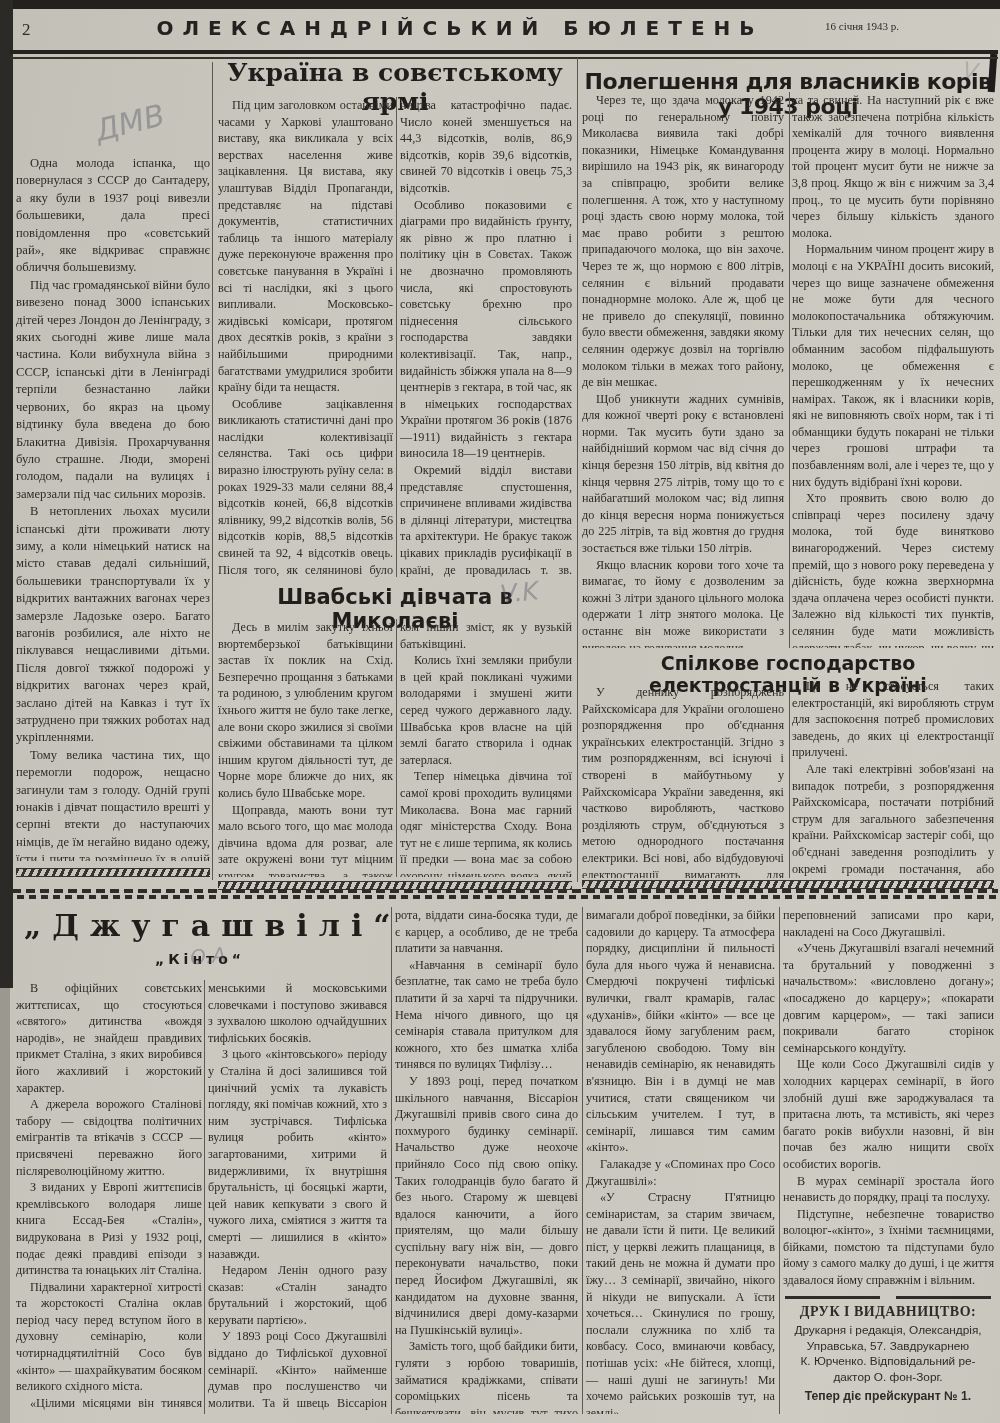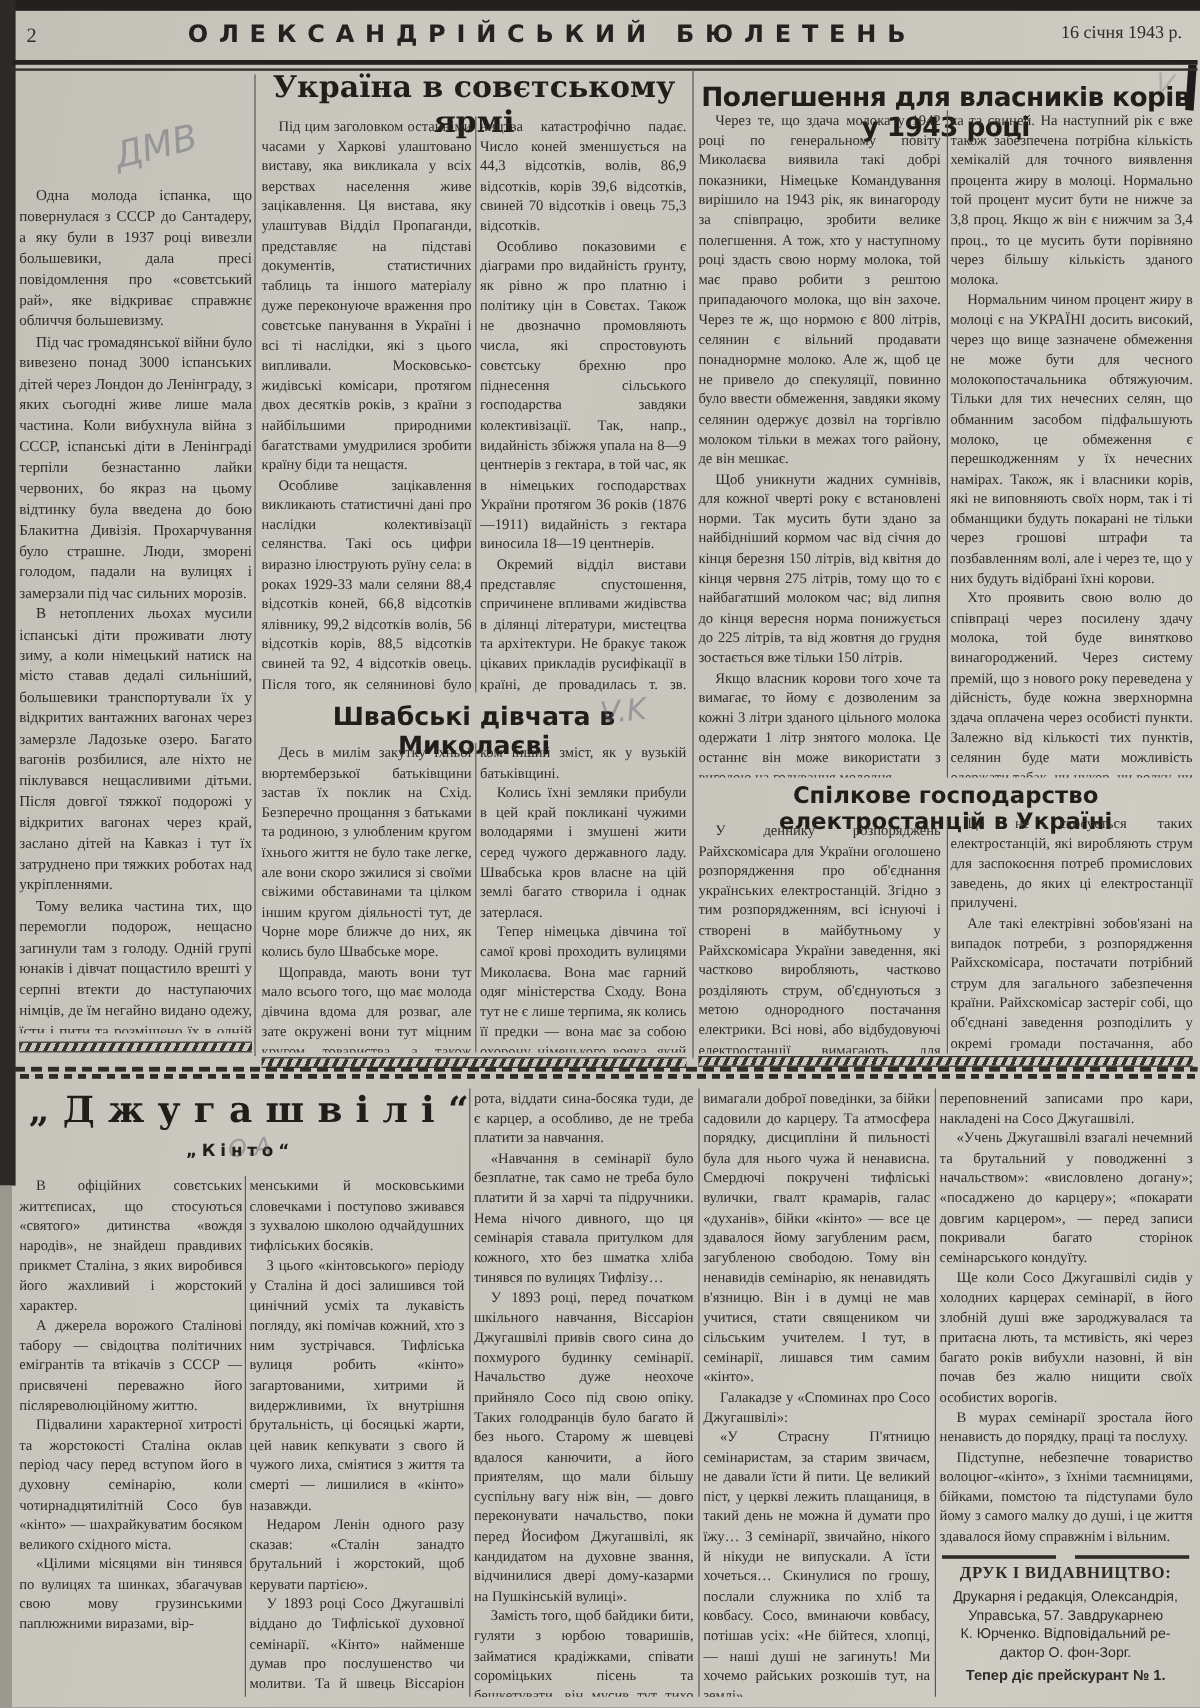--- a/index.html
+++ b/index.html
@@ -6,21 +6,21 @@
   .page{position:relative;width:1000px;height:1423px;overflow:hidden;
         background:linear-gradient(100deg,#c2bfb7 0%,#cbc8c0 30%,#c8c5bd 55%,#cfccc4 85%,#c9c6be 100%);
         font-family:"Liberation Serif",serif;color:#2e2c28;}
   .scan-top{position:absolute;left:0;top:0;width:100%;height:9px;background:#22211e;}
   .scan-left-dark{position:absolute;left:0;top:0;width:13px;height:988px;background:#2b2a26;}
   .scan-left-light{position:absolute;left:0;top:988px;width:10px;height:435px;background:#9b988f;}
   .scan-mark-right{position:absolute;left:989px;top:54px;width:7px;height:38px;background:#1d1c1a;transform:rotate(4deg);}
   .pagenum{position:absolute;left:22px;top:20px;font-size:17px;}
   .masthead{position:absolute;left:150px;top:16px;width:620px;text-align:center;
             font-family:"DejaVu Sans",sans-serif;font-weight:bold;font-size:20px;letter-spacing:9px;color:#232220;}
-  .date{position:absolute;left:825px;top:20px;width:160px;font-size:15px;text-align:right;}
+  .date{position:absolute;left:825px;top:20px;width:160px;font-size:11px;text-align:left;}
   .hrule1{position:absolute;left:10px;top:50px;width:988px;height:4px;background:#23221f;}
   .hrule2{position:absolute;left:10px;top:57px;width:988px;height:2px;background:#33312c;}
   .vrule{position:absolute;width:1px;background:#5c5951;}
   .col{position:absolute;overflow:hidden;text-align:justify;font-size:12.2px;line-height:16.6px;}
   .col p{margin:0;text-indent:14px;}
   .col p.cont{text-indent:0;}
   .headline{position:absolute;text-align:center;color:#1f1e1b;}
   .t-spanish{font-family:"DejaVu Sans",sans-serif;font-weight:bold;font-size:25px;line-height:28px;}
   .t-yoke{font-family:"DejaVu Serif",serif;font-weight:bold;font-size:25px;}
   .t-cows{font-family:"DejaVu Sans",sans-serif;font-weight:bold;font-size:22px;letter-spacing:-0.5px;margin-top:11px;}
@@ -111,20 +111,21 @@
     </div>
   <div class="orn" style="left:582px;top:880px;width:412px;"></div>
 
   <div class="orn-heavy" style="left:12px;top:889px;width:986px;"></div>
 
   <div class="headline t-dzhug" style="left:24px;top:908px;width:360px;">„Джугашвілі“</div>
   <div class="headline t-kinto" style="left:100px;top:951px;width:200px;">„Кінто“</div>
   <div class="col" style="left:16px;top:980px;width:186px;height:434px;">
       <p>В офіційних совєтських життєписах, що стосуються «святого» дитинства «вождя народів», не знайдеш правдивих прикмет Сталіна, з яких виробився його жахливий і жорстокий характер.</p>
       <p>А джерела ворожого Сталінові табору — свідоцтва політичних емігрантів та втікачів з СССР — присвячені переважно його післяреволюційному життю.</p>
+      <p>З виданих у Европі життєписів кремлівського володаря лише книга Ессад-Бея «Сталін», видрукована в Ризі у 1932 році, подає деякі правдиві епізоди з дитинства та юнацьких літ Сталіна.</p>
       <p>Підвалини характерної хитрості та жорстокості Сталіна оклав період часу перед вступом його в духовну семінарію, коли чотирнадцятилітній Сосо був «кінто» — шахрайкуватим босяком великого східного міста.</p>
       <p>«Цілими місяцями він тинявся по вулицях та шинках, збагачував свою мову грузинськими паплюжними виразами, вір-</p>
     </div>
   <div class="col" style="left:208px;top:980px;width:179px;height:434px;">
       <p class="cont">менськими й московськими словечками і поступово зживався з зухвалою школою одчайдушних тифліських босяків.</p>
       <p>З цього «кінтовського» періоду у Сталіна й досі залишився той цинічний усміх та лукавість погляду, які помічав кожний, хто з ним зустрічався. Тифліська вулиця робить «кінто» загартованими, хитрими й видержливими, їх внутрішня брутальність, ці босяцькі жарти, цей навик кепкувати з свого й чужого лиха, сміятися з життя та смерті — лишилися в «кінто» назавжди.</p>
       <p>Недаром Ленін одного разу сказав: «Сталін занадто брутальний і жорстокий, щоб керувати партією».</p>
       <p>У 1893 році Сосо Джугашвілі віддано до Тифліської духовної семінарії. «Кінто» найменше думав про послушенство чи молитви. Та й швець Віссаріон Джугашвілі навряд чи думав зробити з свого сина священика. Шевцем Джугашвілі керувало бажання здихатися зайвого</p>
     </div>
   <div class="col" style="left:395px;top:907px;width:183px;height:507px;">
@@ -133,21 +134,21 @@
       <p>У 1893 році, перед початком шкільного навчання, Віссаріон Джугашвілі привів свого сина до похмурого будинку семінарії. Начальство дуже неохоче прийняло Сосо під свою опіку. Таких голодранців було багато й без нього. Старому ж шевцеві вдалося канючити, а його приятелям, що мали більшу суспільну вагу ніж він, — довго переконувати начальство, поки перед Йосифом Джугашвілі, як кандидатом на духовне звання, відчинилися двері дому-казарми на Пушкінській вулиці».</p>
       <p>Замість того, щоб байдики бити, гуляти з юрбою товаришів, займатися крадіжками, співати сороміцьких пісень та бешкетувати, він мусив тут тихо сидіти в класі та втокмачувати собі в голову зміст книжок. Від вчорашнього «кінто» тут</p>
     </div>
   <div class="col" style="left:586px;top:907px;width:189px;height:507px;">
       <p class="cont">вимагали доброї поведінки, за бійки садовили до карцеру. Та атмосфера порядку, дисципліни й пильності була для нього чужа й ненависна. Смердючі покручені тифліські вулички, гвалт крамарів, галас «духанів», бійки «кінто» — все це здавалося йому загубленим раєм, загубленою свободою. Тому він ненавидів семінарію, як ненавидять в'язницю. Він і в думці не мав учитися, стати священиком чи сільським учителем. І тут, в семінарії, лишався тим самим «кінто».</p>
       <p>Галакадзе у «Споминах про Сосо Джугашвілі»:</p>
       <p>«У Страсну П'ятницю семінаристам, за старим звичаєм, не давали їсти й пити. Це великий піст, у церкві лежить плащаниця, в такий день не можна й думати про їжу… З семінарії, звичайно, нікого й нікуди не випускали. А їсти хочеться… Скинулися по грошу, послали служника по хліб та ковбасу. Сосо, вминаючи ковбасу, потішав усіх: «Не бійтеся, хлопці, — наші душі не загинуть! Ми хочемо райських розкошів тут, на землі».</p>
     </div>
   <div class="col" style="left:783px;top:907px;width:211px;height:382px;">
       <p class="cont">переповнений записами про кари, накладені на Сосо Джугашвілі.</p>
-      <p>«Учень Джугашвілі взагалі нечемний та брутальний у поводженні з начальством»: «висловлено догану»; «посаджено до карцеру»; «покарати довгим карцером», — перед записи покривали багато сторінок семінарського кондуїту.</p>
+      <p>«Учень Джугашвілі взагалі нечемний та брутальний у поводженні з начальством»: «висловлено догану»; «посаджено до карцеру»; «покарати довгим карцером», — такі записи покривали багато сторінок семінарського кондуїту.</p>
       <p>Ще коли Сосо Джугашвілі сидів у холодних карцерах семінарії, в його злобній душі вже зароджувалася та притаєна лють, та мстивість, які через багато років вибухли назовні, й він почав без жалю нищити своїх особистих ворогів.</p>
       <p>В мурах семінарії зростала його ненависть до порядку, праці та послуху.</p>
       <p>Підступне, небезпечне товариство волоцюг-«кінто», з їхніми таємницями, бійками, помстою та підступами було йому з самого малку до душі, і це життя здавалося йому справжнім і вільним.</p>
     </div>
 
   <div class="imp-rule" style="left:785px;top:1296px;width:206px;"></div>
   <div class="imprint" style="left:780px;top:1304px;width:216px;">
     <div class="head">ДРУК І ВИДАВНИЦТВО:</div>
     <div class="line">Друкарня і редакція, Олександрія,</div>
     <div class="line">Управська, 57. Завдрукарнею</div>

